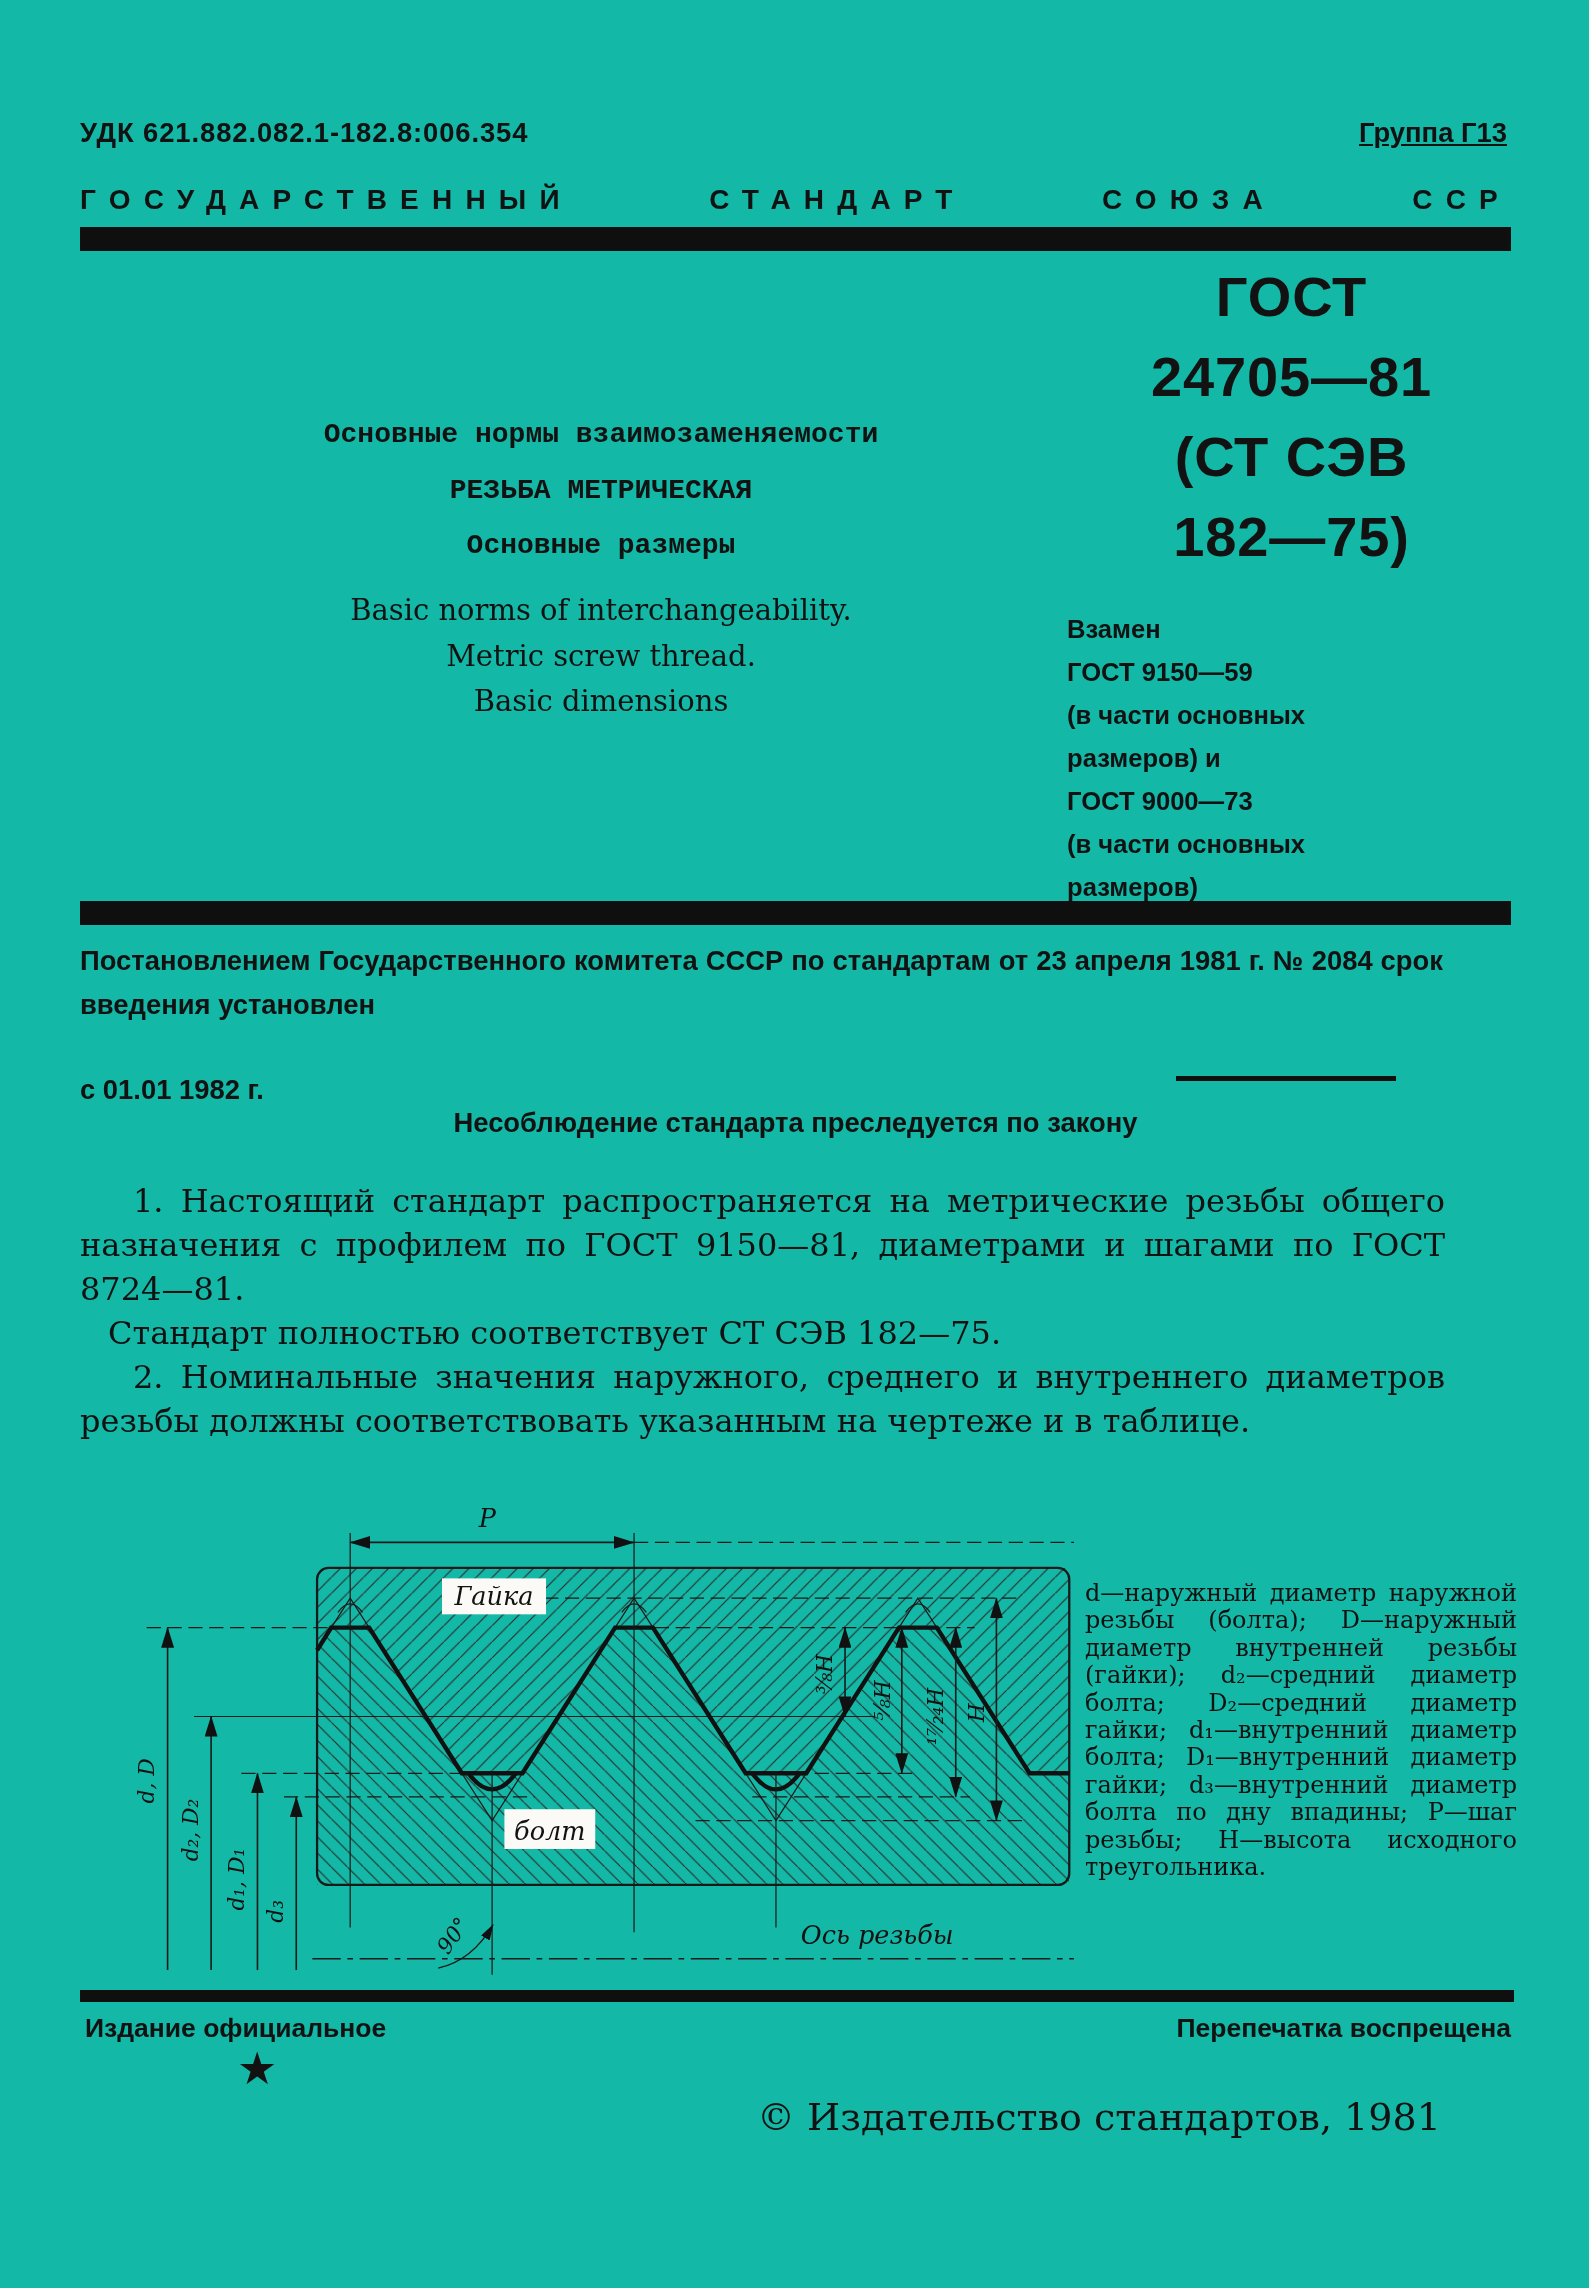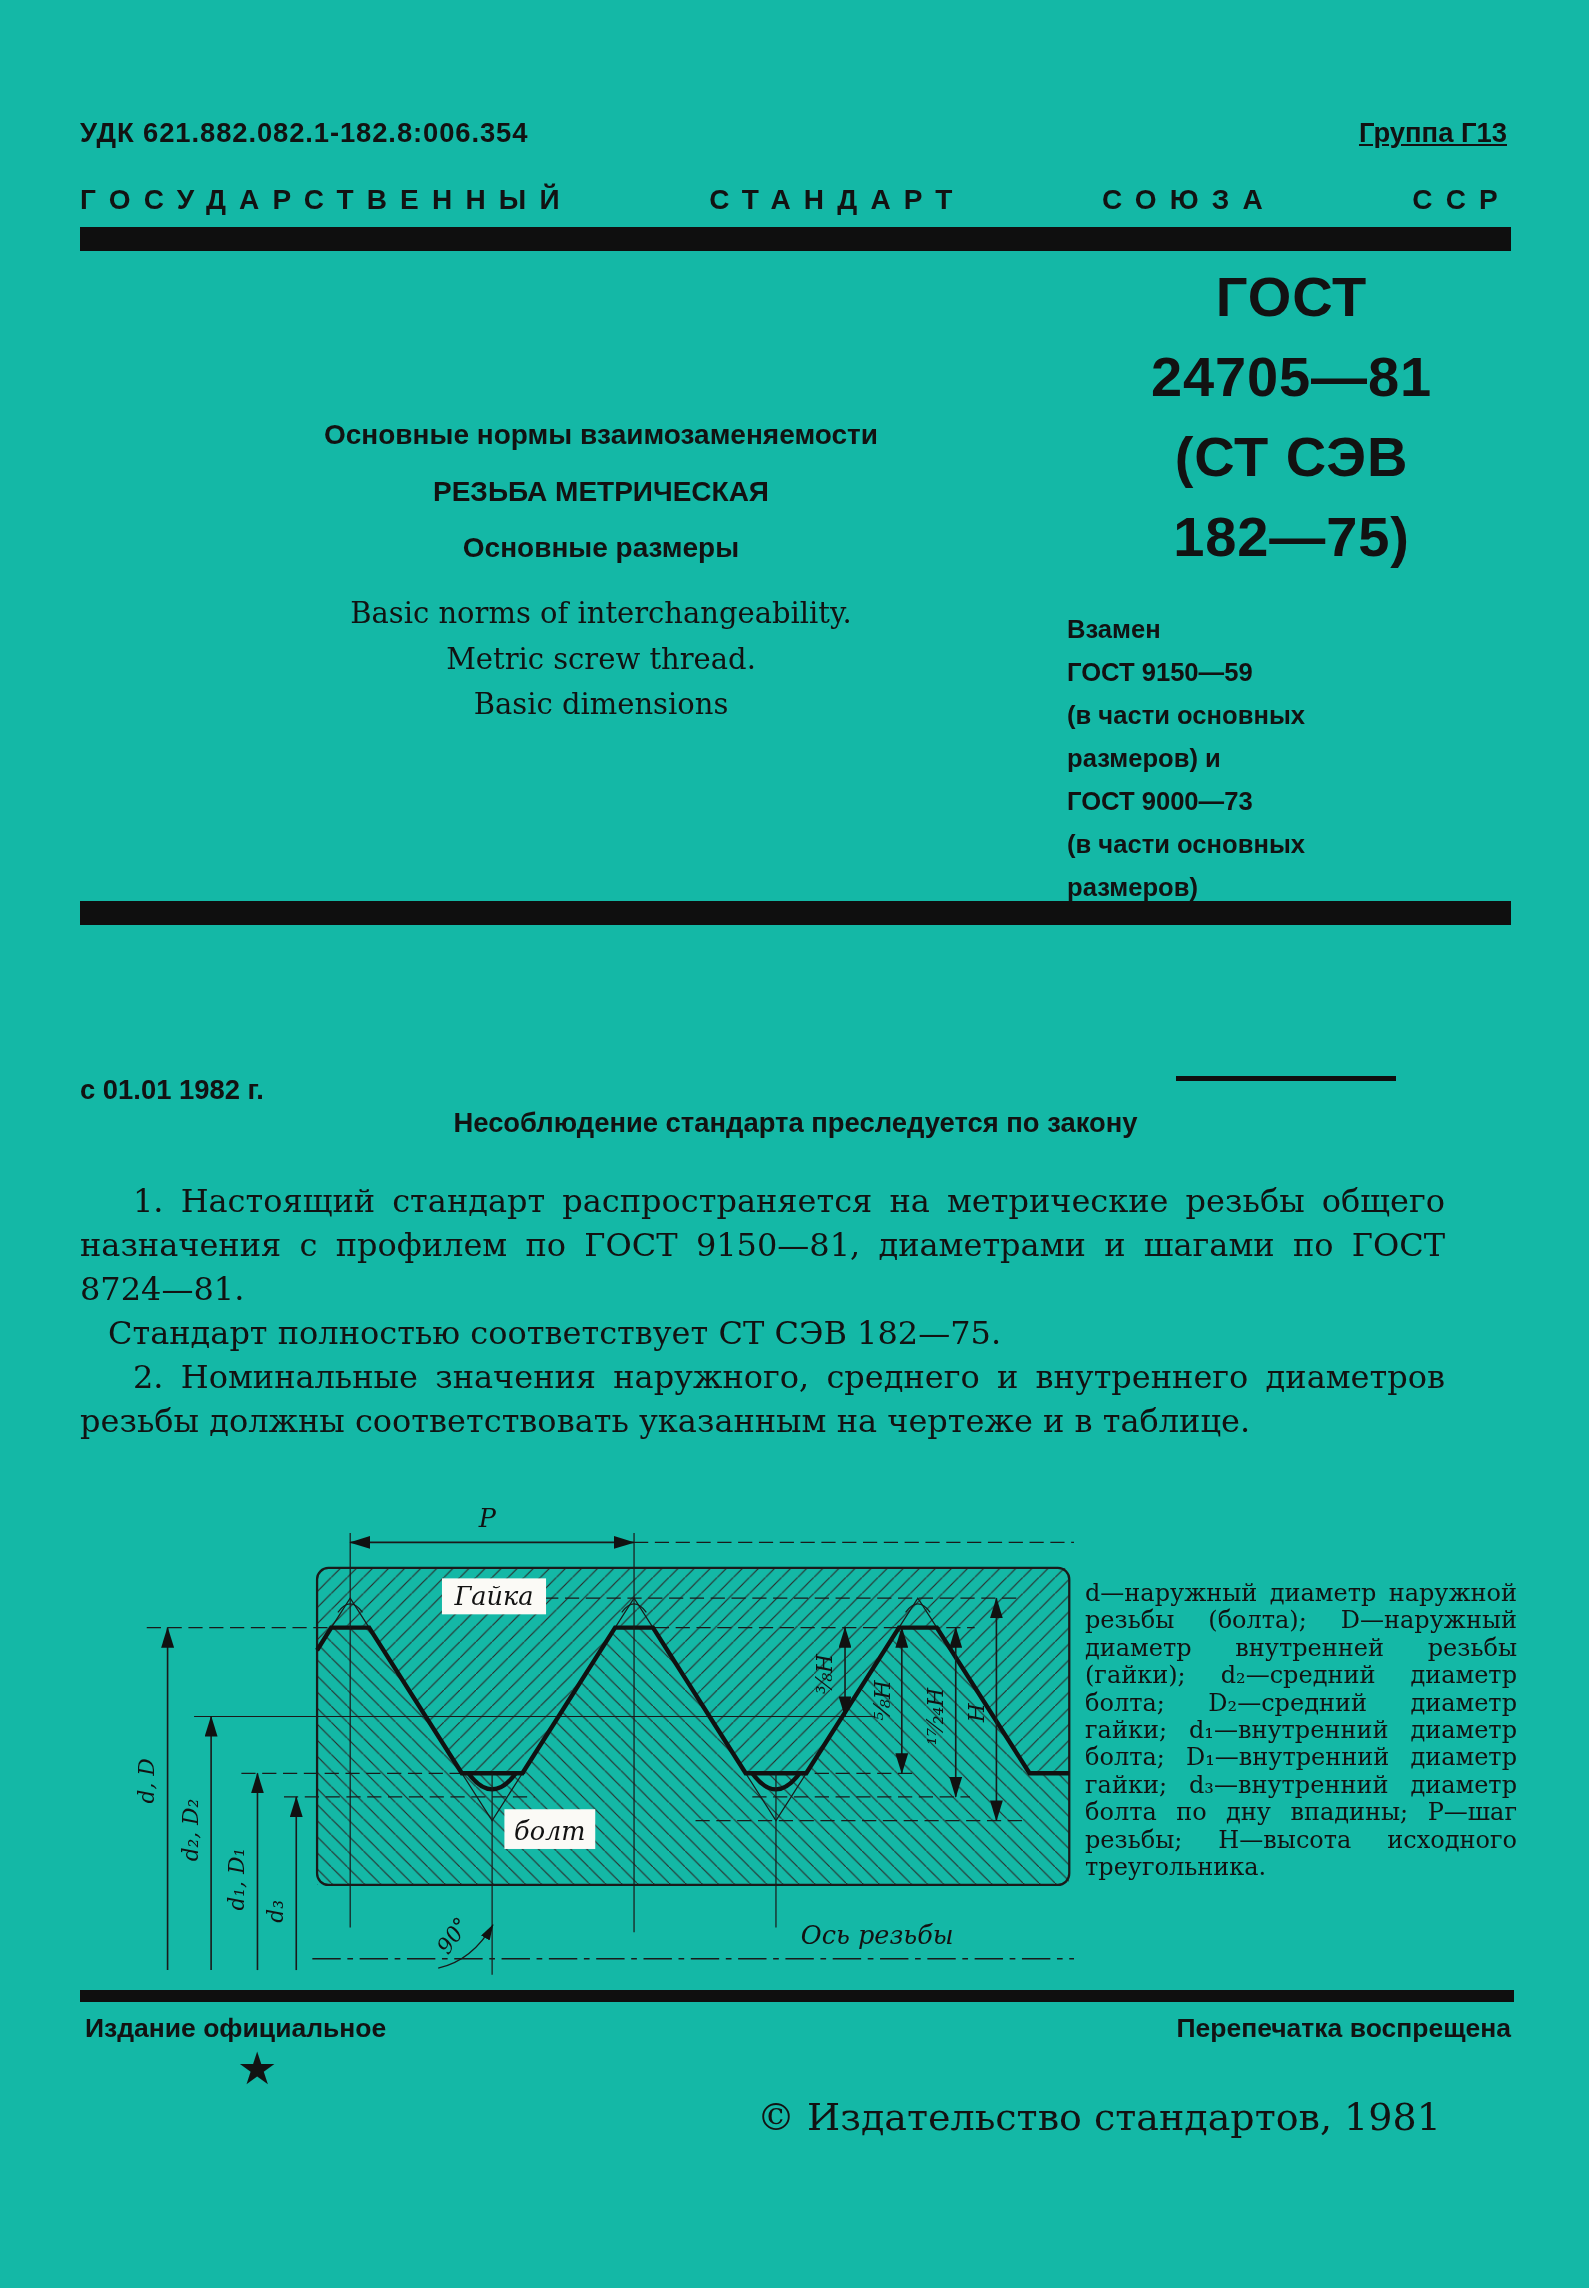--- a/index.html
+++ b/index.html
@@ -8,21 +8,21 @@
   .serif{font-family:"DejaVu Serif","Liberation Serif",serif;}
   .abs{position:absolute;}
   .b{font-weight:bold;}
   .bar{position:absolute;background:#0f0f0f;}
   #udk{left:80px;top:117px;font-size:27.4px;letter-spacing:0.9px;}
   #group{right:83px;top:117px;font-size:27.4px;text-decoration:underline;}
   #main-header{left:80px;top:184px;width:1431px;font-size:28px;letter-spacing:13.2px;text-align:justify;text-align-last:justify;white-space:nowrap;display:flex;justify-content:space-between;}
   #main-header span{flex:0 0 auto;}
   #bar-top{left:80px;top:227px;width:1431px;height:24px;}
   #title-block{left:213px;top:419px;width:776px;text-align:center;}
-  .title-ru{font-size:28px;font-weight:bold;font-family:Liberation Sans, sans-serif;margin:0 0 24.6px 0;}
+  .title-ru{font-size:28px;font-weight:bold;font-family:Liberation Mono, monospace;margin:0 0 24.6px 0;}
   .title-en{font-size:29px;font-family:"DejaVu Serif","Liberation Serif",serif;margin:0 0 11.4px 0;}
   #desig-block{left:1067px;top:257px;width:449px;text-align:center;}
   .desig-line{font-size:56px;font-weight:bold;line-height:80px;letter-spacing:0.9px;}
   #replaces-block{left:1067px;top:608px;width:449px;text-align:left;}
   .repl-line{font-size:25.6px;font-weight:bold;line-height:43px;}
   #bar-mid{left:80px;top:901px;width:1431px;height:24px;}
   #decree{left:80px;top:939px;width:1363px;font-size:27.4px;line-height:44px;text-align:justify;}
   #decree-date{left:80px;top:1074px;width:1317px;text-align:left;font-size:27.4px;}
   #date-underline{left:1176px;top:1076px;width:220px;height:4.7px;}
   #law-notice{left:80px;top:1107px;width:1431px;text-align:center;font-size:27.4px;}
@@ -84,20 +84,21 @@
     <div class="repl-line">ГОСТ 9150—59</div>
     <div class="repl-line">(в части основных</div>
     <div class="repl-line">размеров) и</div>
     <div class="repl-line">ГОСТ 9000—73</div>
     <div class="repl-line">(в части основных</div>
     <div class="repl-line">размеров)</div>
   </div>
 
   <div id="bar-mid" class="bar"></div>
 
+  <div id="decree" class="abs sans b">Постановлением Государственного комитета СССР по стандартам от 23 апреля 1981 г. № 2084 срок введения установлен</div>
   <div id="decree-date" class="abs sans b">с 01.01 1982 г.</div>
   <div id="date-underline" class="bar"></div>
   <div id="law-notice" class="abs sans b">Несоблюдение стандарта преследуется по закону</div>
 
   <div id="body-text" class="abs serif">
     <p class="ind1">1. Настоящий стандарт распространяется на метрические резьбы общего назначения с профилем по ГОСТ 9150—81, диаметрами и шагами по ГОСТ 8724—81.</p>
     <p class="ind2">Стандарт полностью соответствует СТ СЭВ 182—75.</p>
     <p class="ind1">2. Номинальные значения наружного, среднего и внутреннего диаметров резьбы должны соответствовать указанным на чертеже и в таблице.</p>
   </div>
 

